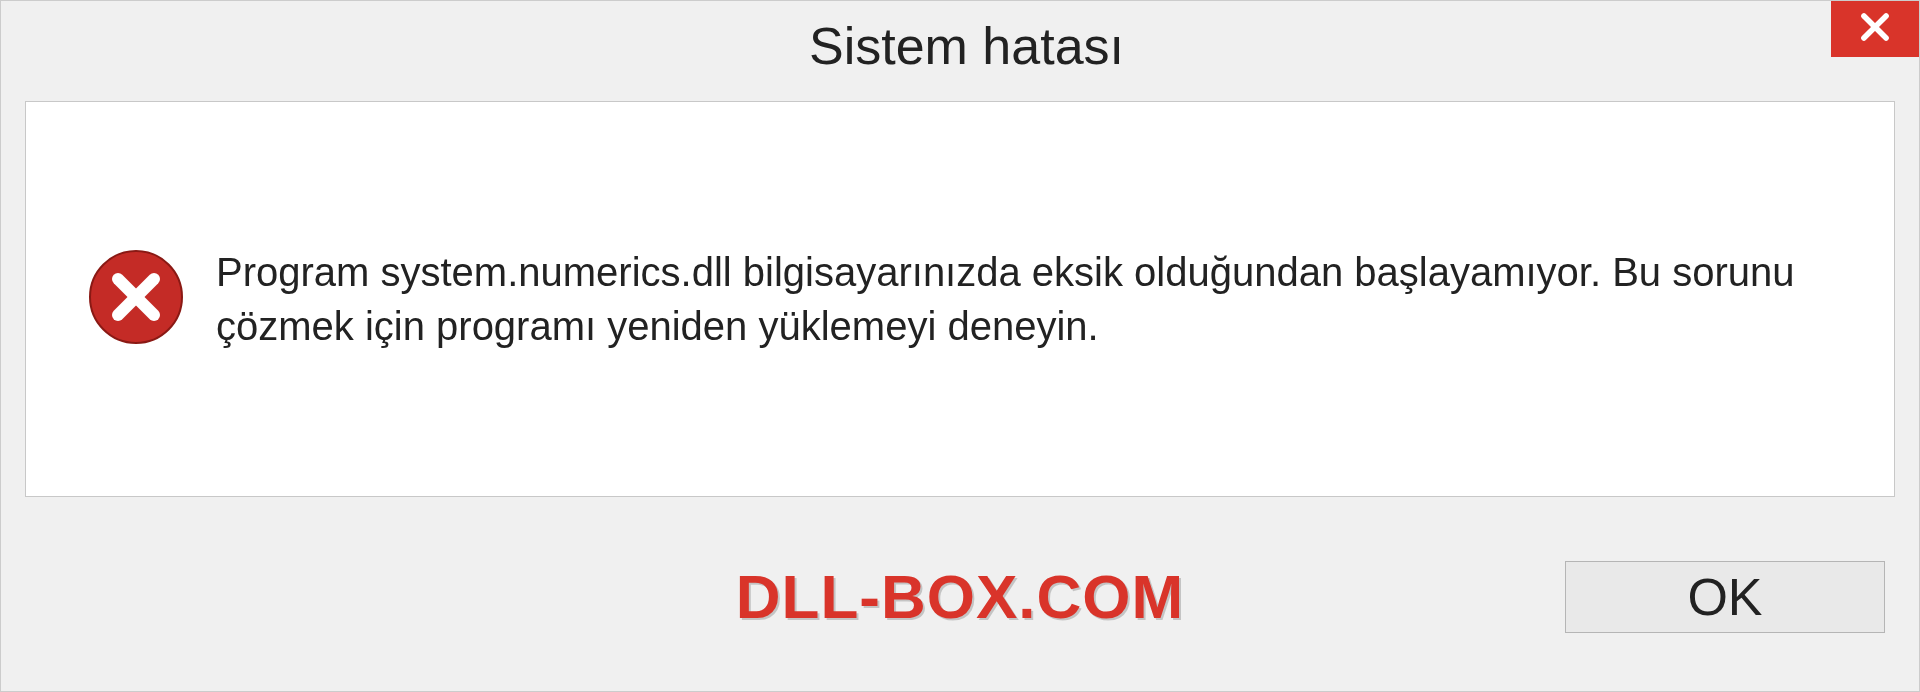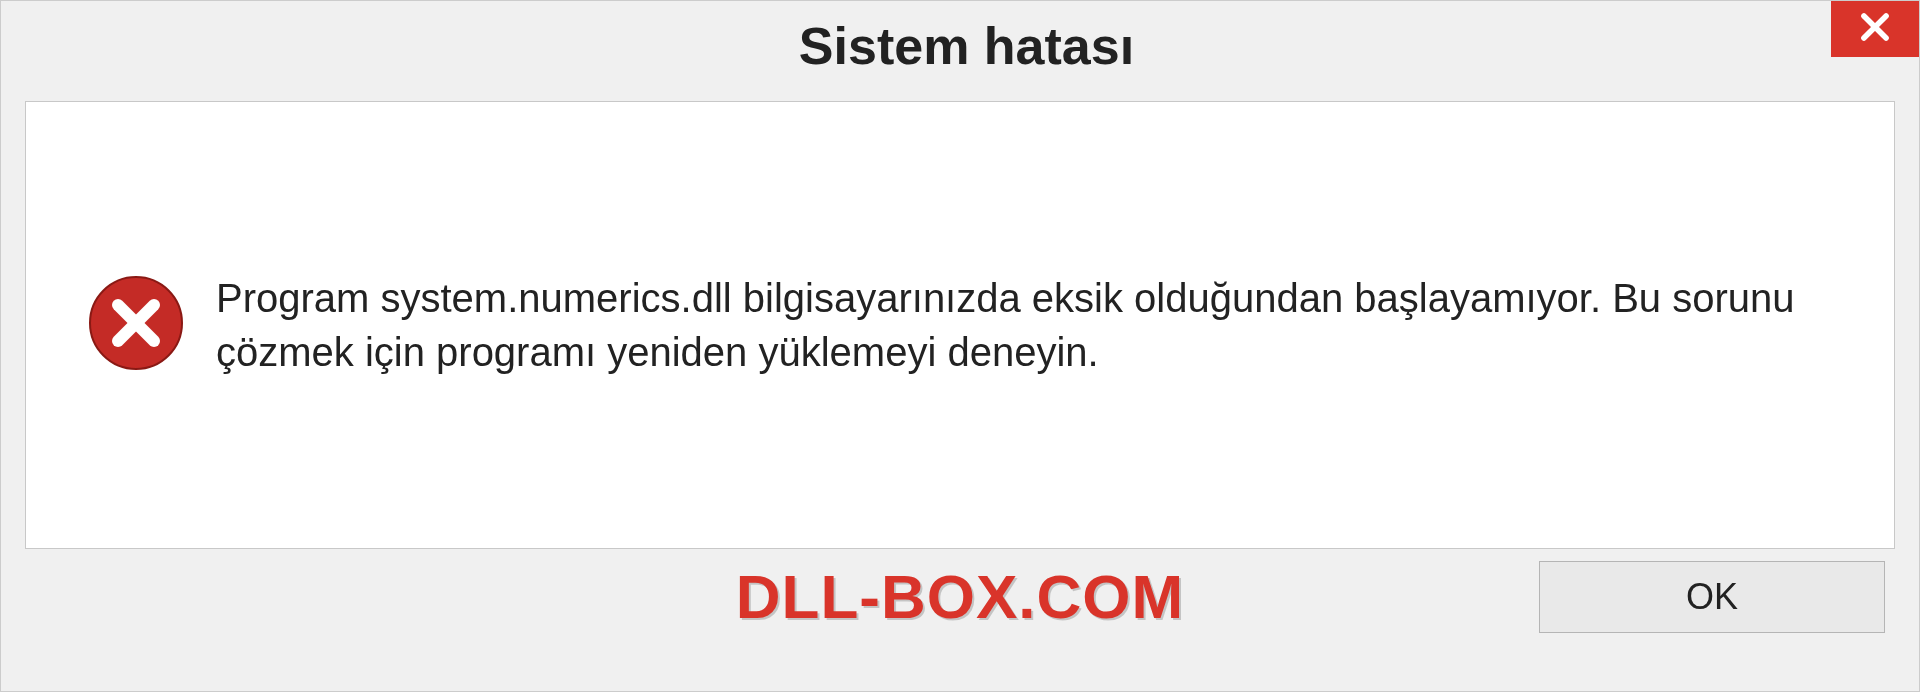--- a/index.html
+++ b/index.html
@@ -18,21 +18,21 @@
     .titlebar {
       display: flex;
       align-items: center;
       justify-content: center;
       height: 90px;
       position: relative;
       background: #f0f0f0;
     }
     .title {
       font-size: 52px;
-      font-weight: 700;
+      font-weight: 400;
       color: #222;
       margin-left: 13px;
     }
     .close-btn {
       position: absolute;
       right: 0;
       top: 0;
       width: 88px;
       height: 56px;
       background: #d9342a;
@@ -42,21 +42,21 @@
       cursor: pointer;
     }
     .close-btn svg {
       width: 38px;
       height: 38px;
     }
     .content {
       margin: 10px 24px 0 24px;
       border: 1px solid #c8c8c8;
       background: #fff;
-      height: 448px;
+      height: 396px;
       display: flex;
       align-items: center;
       padding: 0 60px;
     }
     .error-icon-wrap {
       flex-shrink: 0;
       margin-right: 30px;
     }
     .error-icon {
       width: 100px;
@@ -83,25 +83,25 @@
       transform: translateX(-50%);
       font-size: 62px;
       font-weight: 900;
       color: #d9342a;
       letter-spacing: 1px;
       font-family: Arial, sans-serif;
       text-shadow: 2px 2px 0 rgba(0,0,0,0.18);
       white-space: nowrap;
     }
     .ok-btn {
-      width: 346px;
+      width: 320px;
       height: 72px;
       background: #e9e9e9;
       border: 1px solid #b5b5b5;
-      font-size: 36px;
+      font-size: 52px;
       color: #222;
       display: flex;
       align-items: center;
       justify-content: center;
       cursor: pointer;
     }
   </style>
 </head>
 <body>
 

